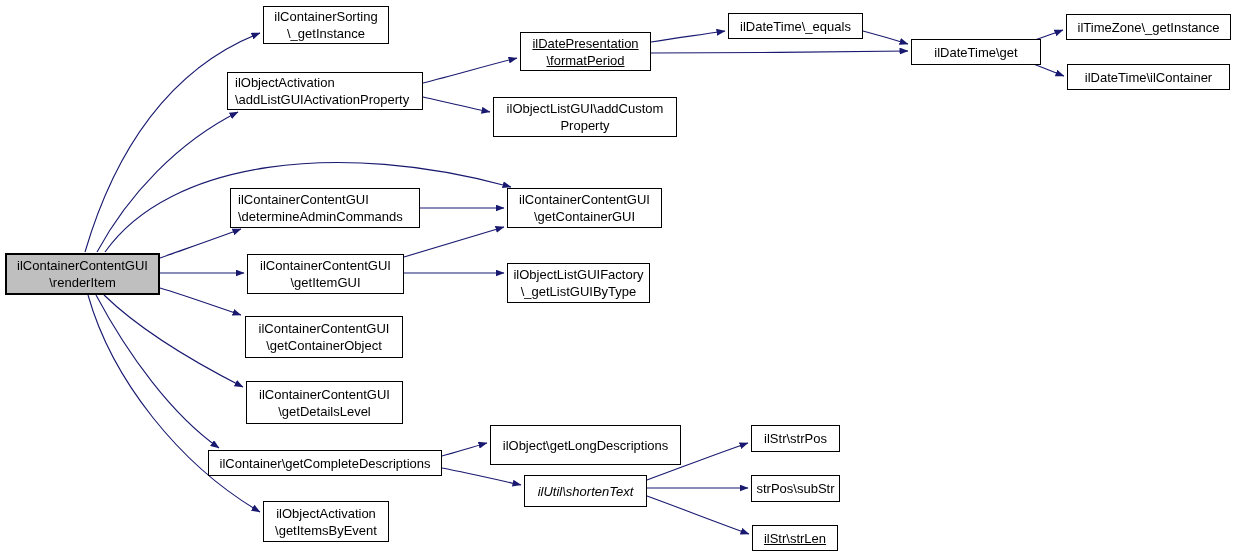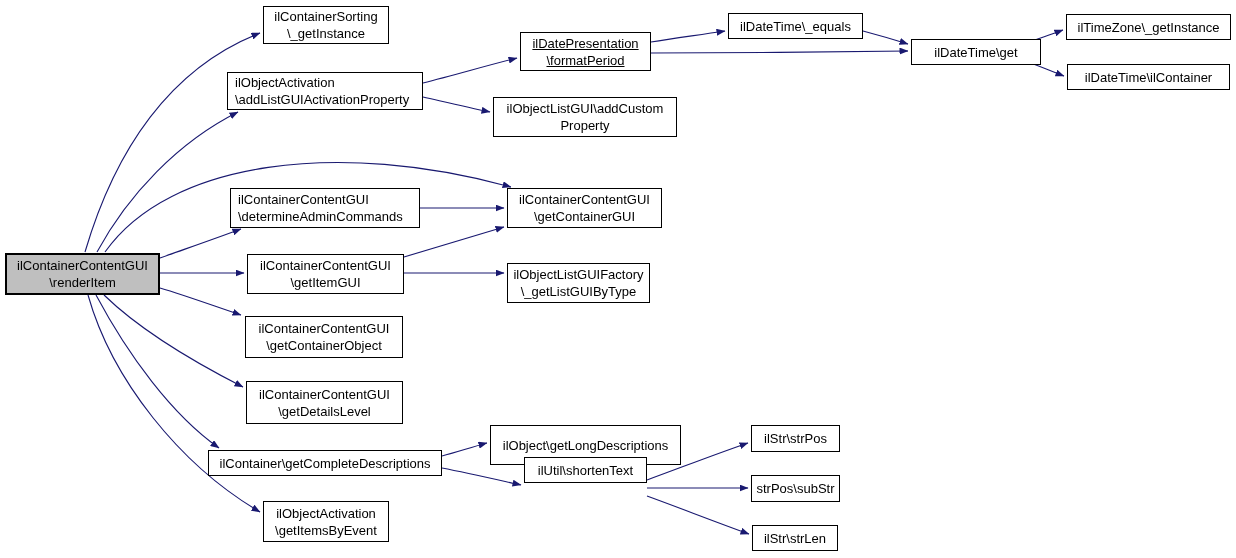--- a/index.html
+++ b/index.html
@@ -142,26 +142,26 @@
   <div class="node" style="left:208px;top:450px;width:234px;height:26px;">
     <span class="lbl">ilContainer\getCompleteDescriptions</span>
   </div>
   <div class="node" style="left:263px;top:501px;width:126px;height:41px;">
     <span class="lbl">ilObjectActivation
 \getItemsByEvent</span>
   </div>
   <div class="node" style="left:490px;top:425px;width:191px;height:40px;">
     <span class="lbl">ilObject\getLongDescriptions</span>
   </div>
-  <div class="node" style="left:524px;top:457px;width:123px;height:26px;">
+  <div class="node" style="left:524px;top:475px;width:123px;height:32px;font-style:italic;">
     <span class="lbl">ilUtil\shortenText</span>
   </div>
   <div class="node" style="left:751px;top:425px;width:89px;height:27px;justify-content:center;">
     <span class="lbl">ilStr\strPos</span>
   </div>
   <div class="node" style="left:751px;top:475px;width:89px;height:27px;">
     <span class="lbl">strPos\subStr</span>
   </div>
-  <div class="node" style="left:752px;top:525px;width:86px;height:26px;">
+  <div class="node" style="left:752px;top:525px;width:86px;height:26px;text-decoration:underline;">
     <span class="lbl">ilStr\strLen</span>
   </div>
 
 </div>
 
 </body></html>

